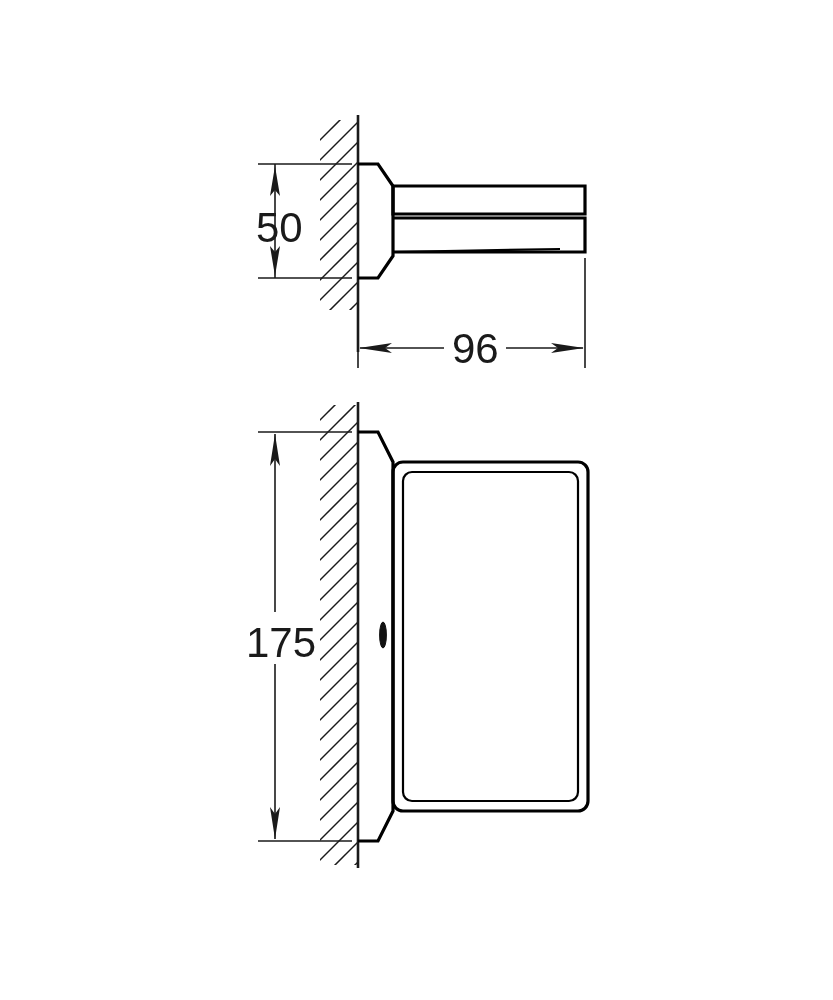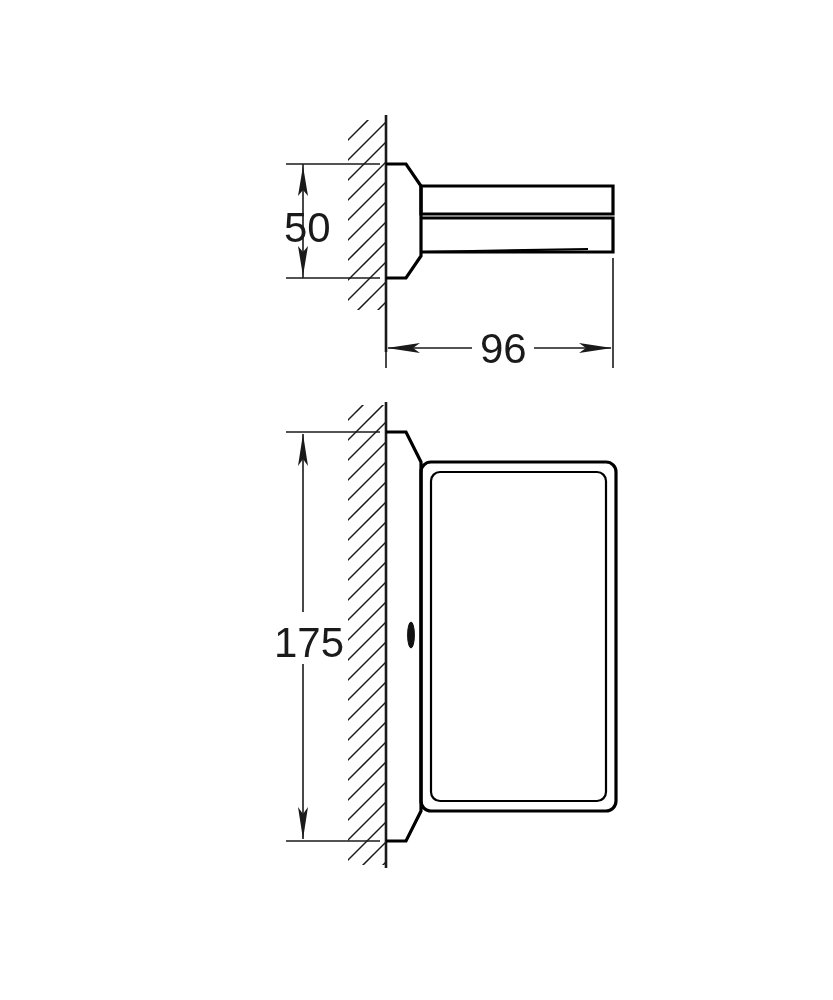--- a/index.html
+++ b/index.html
@@ -14,21 +14,20 @@
     font-family: "Liberation Sans", sans-serif;
     overflow: hidden;
     position: relative;
   }
   #drawing-root {
     position: absolute;
     left: 0;
     top: 0;
     width: 751px;
     height: 1000px;
-    padding-left: 28px;
   }
   svg.drawing {
     display: block;
     width: 833px;
     height: 1000px;
     background: #ffffff;
   }
   .dim-text {
     font-family: "Liberation Sans", sans-serif;
     font-size: 42px;

